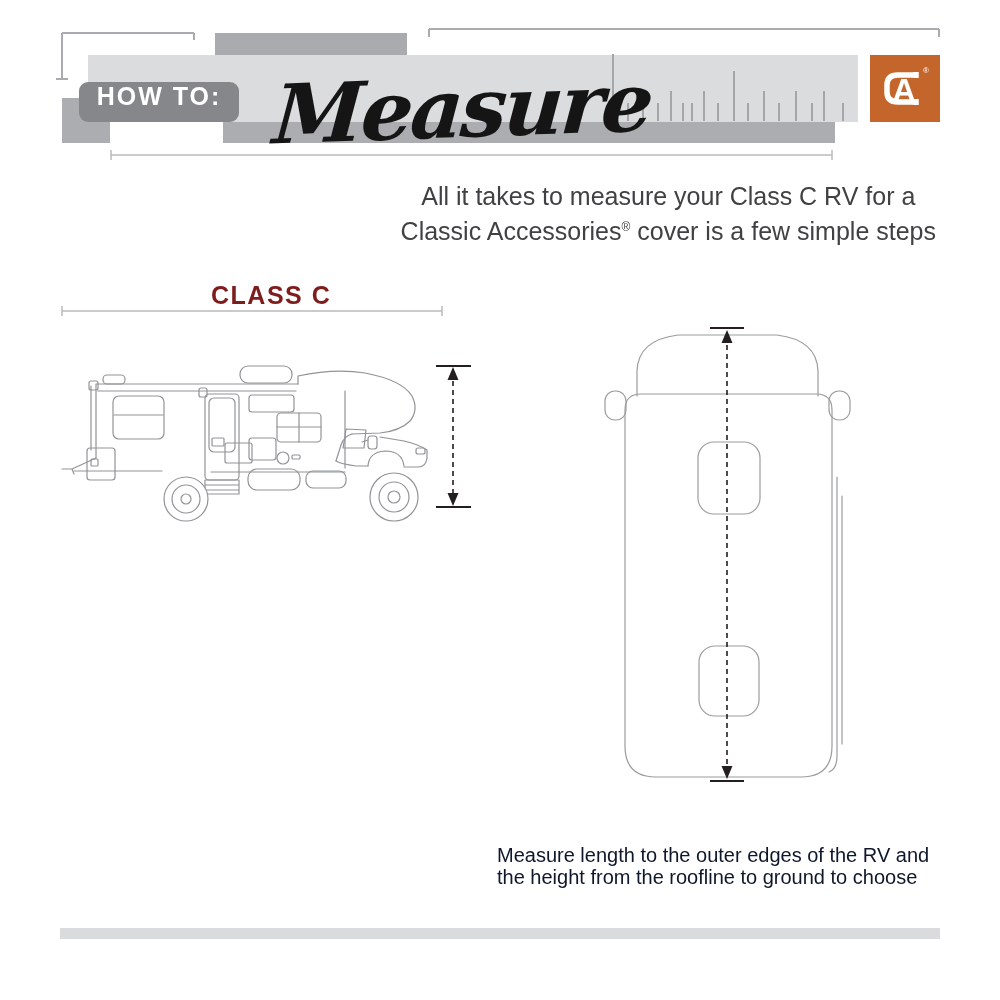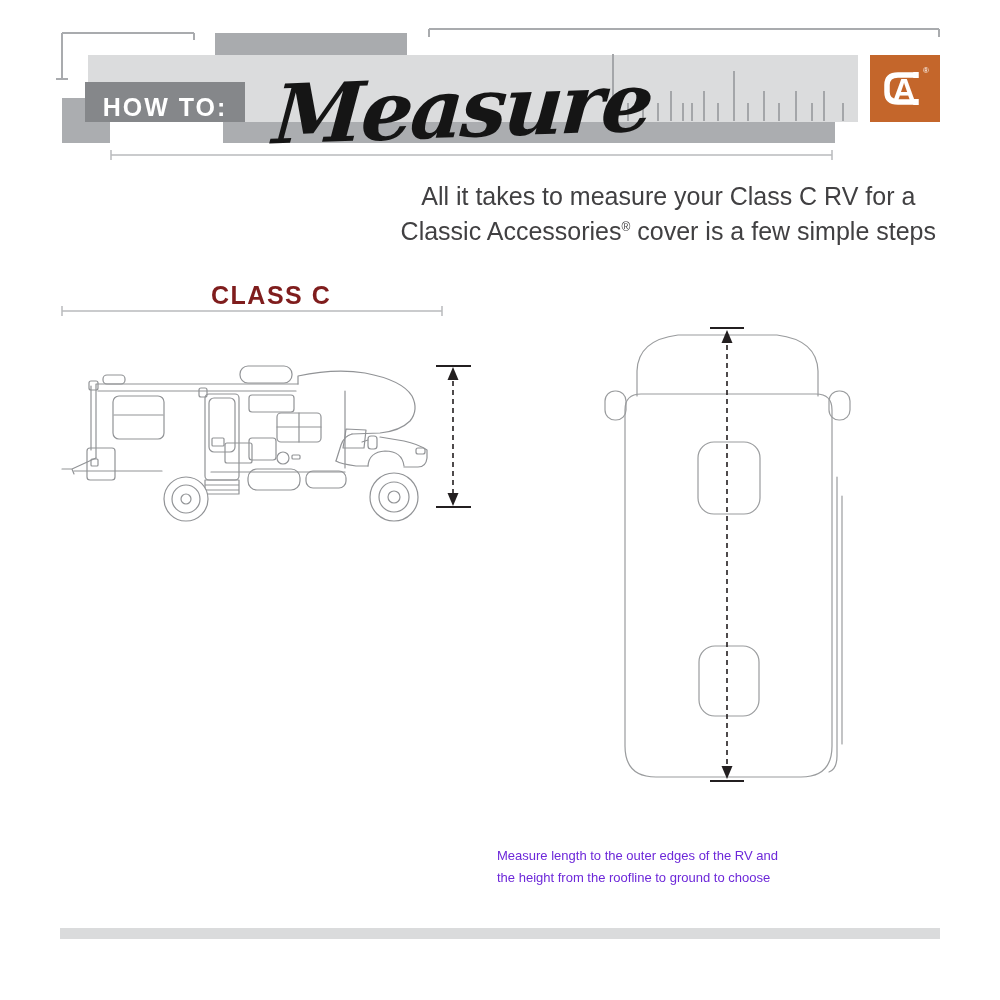--- a/index.html
+++ b/index.html
@@ -4,42 +4,42 @@
 <style>
   html,body{margin:0;padding:0;background:#fff;}
   .canvas{position:relative;width:1000px;height:1000px;background:#ffffff;overflow:hidden;
           font-family:"Liberation Sans", sans-serif;color:#414042;}
 
   
   .band-light{position:absolute;left:88px;top:55px;width:770px;height:67px;background:#dbdcdd;z-index:1;}
   .top-bar{position:absolute;left:215px;top:33px;width:192px;height:22px;background:#a9abae;z-index:2;}
   .block-left{position:absolute;left:62px;top:98px;width:48px;height:45px;background:#abadb0;z-index:2;}
   .band-mid{position:absolute;left:223px;top:122px;width:612px;height:21px;background:#abadb0;z-index:2;}
-  .howto-box{position:absolute;left:85px;top:82px;width:160px;height:40px;background:#85878a;z-index:3;
-             display:flex;align-items:flex-end;justify-content:center;}
+  .howto-box{position:absolute;left:79px;top:82px;width:160px;height:40px;background:#85878a;z-index:3;
+             display:flex;align-items:flex-start;justify-content:center;border-radius:9px;}
   .howto-box span{color:#ffffff;font-weight:bold;font-size:25px;letter-spacing:2px;}
   .ruler-ticks{position:absolute;left:0;top:0;width:1000px;height:130px;z-index:2;pointer-events:none;}
   .tick{position:absolute;width:1.5px;background:#a4a6a9;}
   .title-script{position:absolute;left:274px;top:60px;z-index:5;
                 font-family:"DejaVu Serif", serif;font-style:italic;font-weight:bold;
                 font-size:82px;letter-spacing:-3px;color:#151515;transform:skewX(-6deg) rotate(-2deg);}
   .logo{position:absolute;left:870px;top:55px;width:70px;height:67px;z-index:4;}
   .hairline-svg{position:absolute;z-index:3;}
 
   
   .intro{position:absolute;right:64px;top:181px;text-align:center;font-size:25px;line-height:31px;color:#414042;}
   .intro sup{font-size:12px;}
 
   
   .classc-label{position:absolute;left:211px;top:281px;font-size:25px;font-weight:bold;
                 letter-spacing:1.5px;color:#7f1d1d;}
   .diagram-svg{position:absolute;}
 
   
-  .caption{position:absolute;left:497px;top:845px;font-size:13px;line-height:21.5px;color:#6d28d9;}
+  .caption{position:absolute;left:497px;top:845px;font-size:20px;line-height:21.5px;color:#0f172a;}
   .divider{position:absolute;left:60px;top:928px;width:880px;height:11px;background:#dadbdc;}
   .footnote{position:absolute;left:62px;top:959px;font-size:15.5px;color:#55565a;}
 </style>
 </head>
 <body>
 
 <div class="canvas">
 
   <div class="band-light"></div>
   <div class="top-bar"></div>

